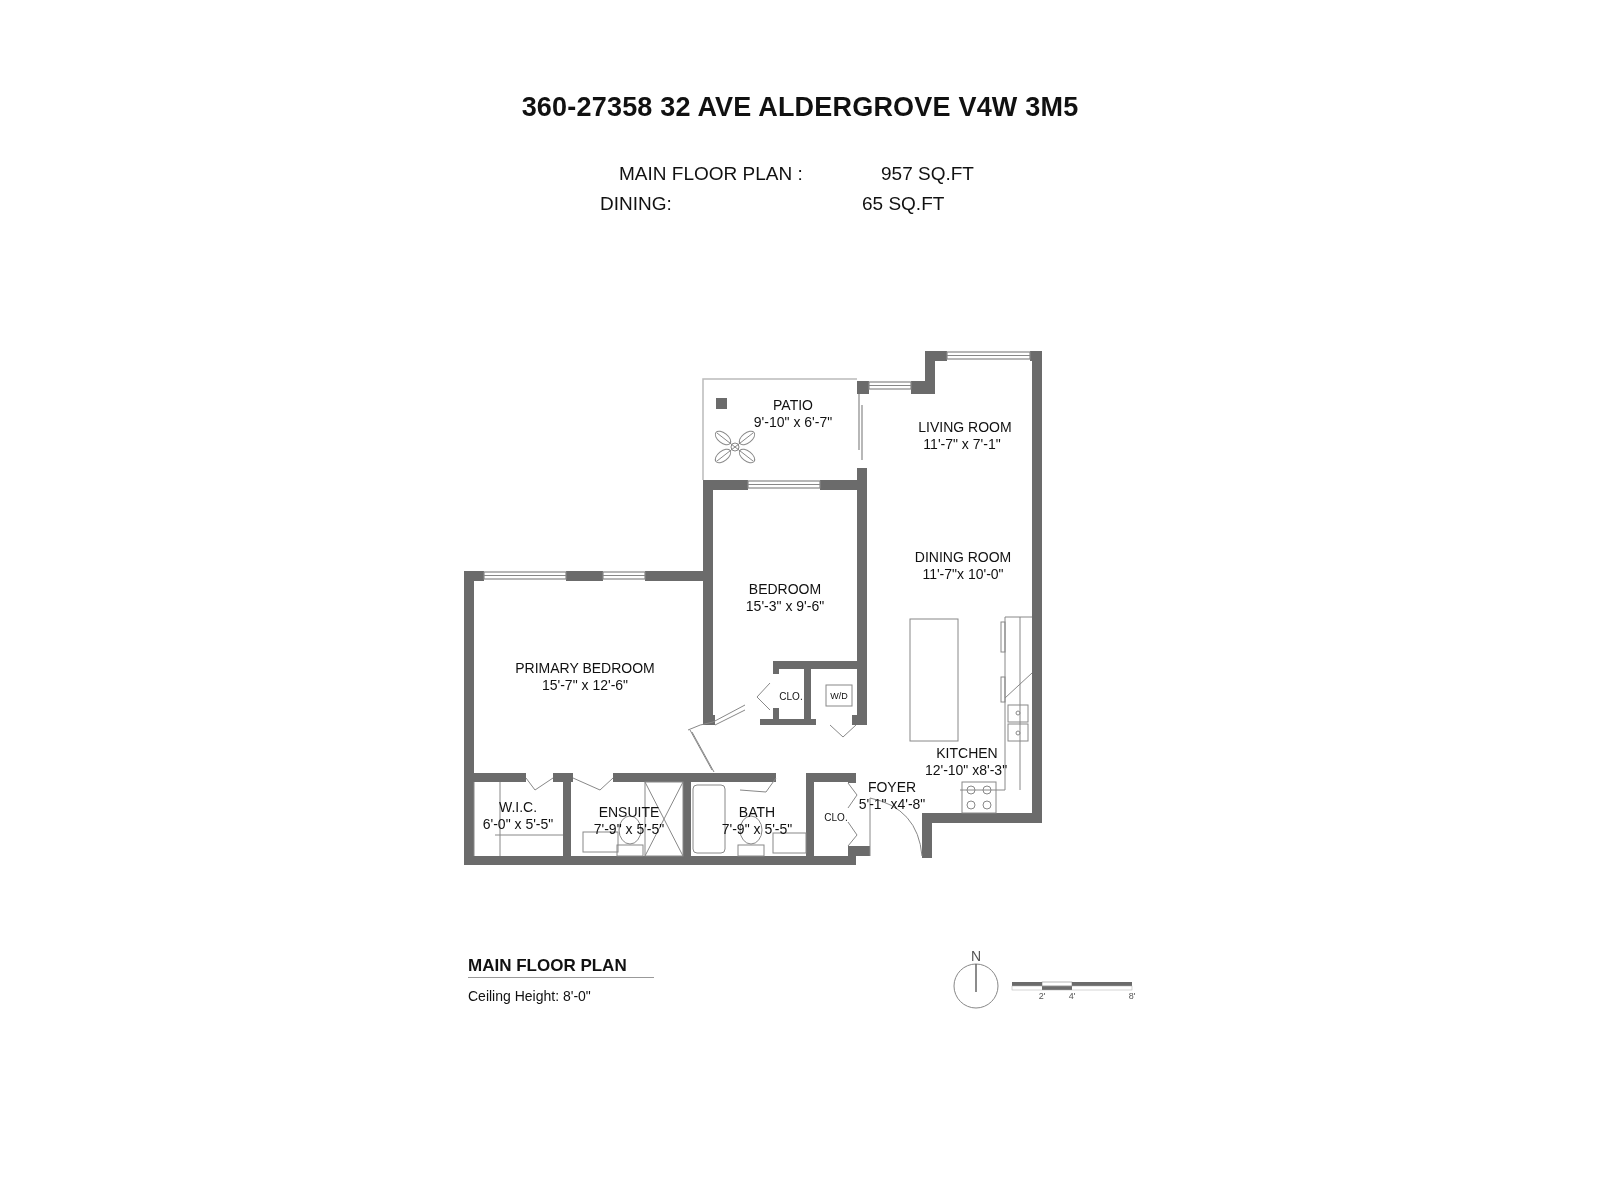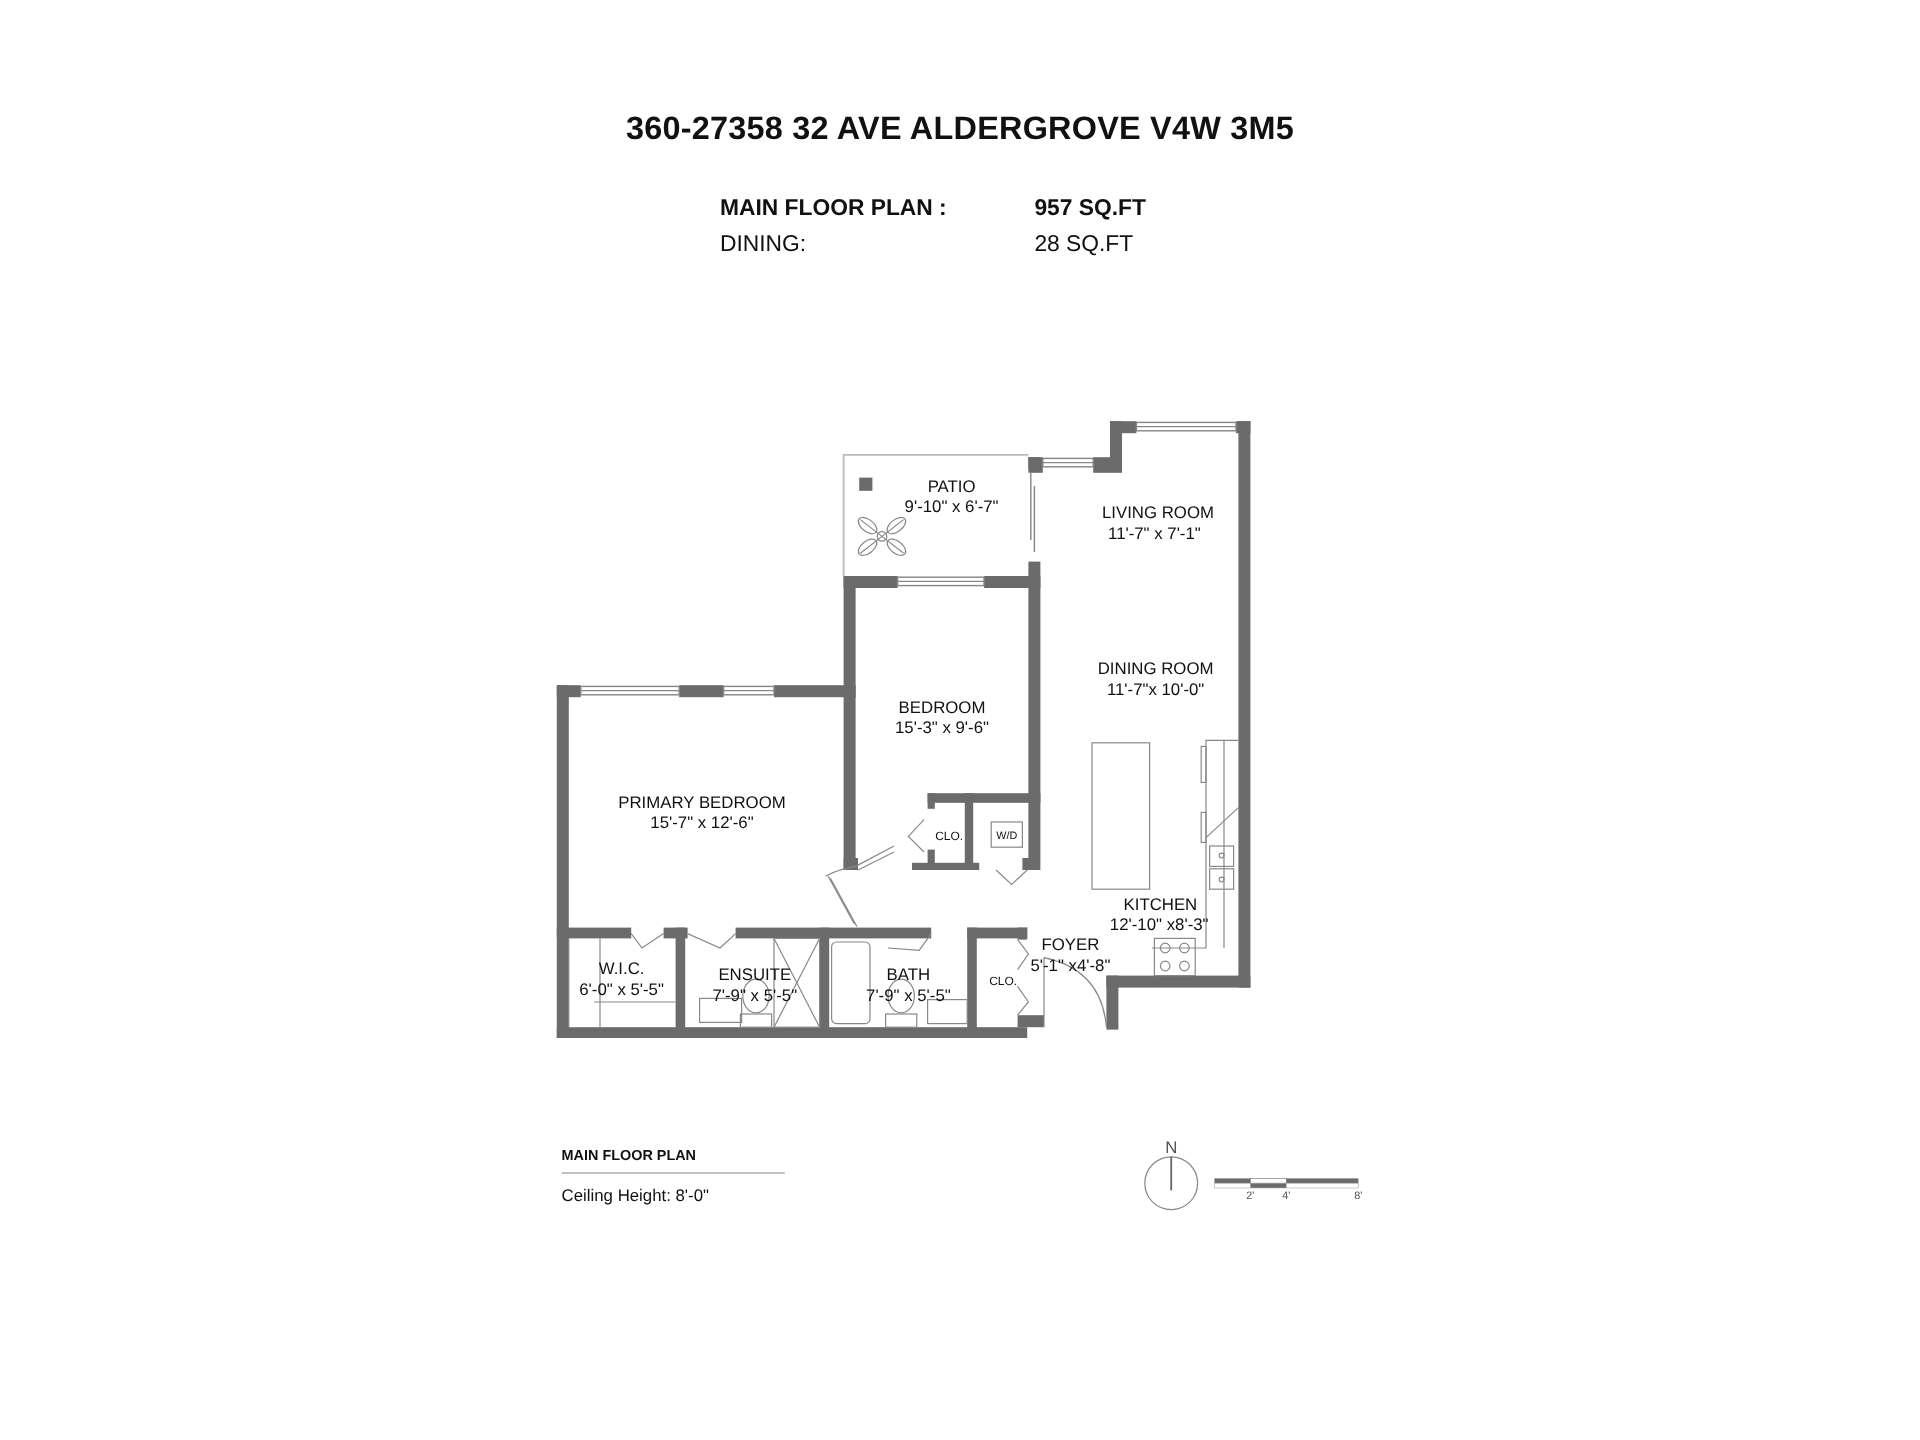--- a/index.html
+++ b/index.html
@@ -1,40 +1,40 @@
 <!DOCTYPE html>
 <html><head>
   <meta charset="utf-8">
   <style>
     html, body { margin: 0; padding: 0; background: #ffffff; }
     body { width: 1600px; height: 1200px; position: relative; overflow: hidden; font-family: "Liberation Sans", sans-serif; color: #111; }
     .title { position: absolute; left: 0; width: 1600px; top: 92px; text-align: center; font-weight: bold; font-size: 27px; letter-spacing: 0.2px; }
     .area-row { position: absolute; font-size: 19px; }
     .area-row .lbl { position: absolute; left: 0; white-space: nowrap; }
     .area-row .val { position: absolute; left: 262px; white-space: nowrap; text-align: center; }
-    .bold { font-weight: bold; }
+    .bold { font-weight: normal; margin-left: 19px; }
     svg.plan { position: absolute; left: 0; top: 0; }
     .room-label { font-family: "Liberation Sans", sans-serif; font-size: 14px; fill: #111; text-anchor: middle; }
     .small-label { font-family: "Liberation Sans", sans-serif; font-size: 10px; fill: #111; text-anchor: middle; }
-    .legend-title { position: absolute; left: 468px; top: 956px; font-weight: bold; font-size: 12px; }
+    .legend-title { position: absolute; left: 468px; top: 956px; font-weight: bold; font-size: 17px; }
     .legend-line { position: absolute; left: 468px; top: 977px; width: 186px; height: 1px; background: #999; }
     .legend-sub { position: absolute; left: 468px; top: 988px; font-size: 14px; }
   </style>
 </head>
 <body>
 
 <div class="title">360-27358 32 AVE ALDERGROVE V4W 3M5</div>
 
 <div class="area-row" style="left:600px; top:163px;">
   <span class="lbl bold">MAIN FLOOR PLAN :</span>
   <span class="val bold">957 SQ.FT</span>
 </div>
 <div class="area-row" style="left:600px; top:193px;">
   <span class="lbl">DINING:</span>
-  <span class="val">28 SQ.FT</span>
+  <span class="val">65 SQ.FT</span>
 </div>
 
 <svg class="plan" width="1600" height="1200" viewBox="0 0 1600 1200">
   <g fill="#6b6b6b">
 
     <rect x="925" y="351" width="10" height="35"></rect>
     <rect x="925" y="351" width="22" height="10"></rect>
     <rect x="1030" y="351" width="12" height="10"></rect>
     <rect x="1032" y="351" width="10" height="472"></rect>
     <rect x="857" y="381" width="12" height="13"></rect>

